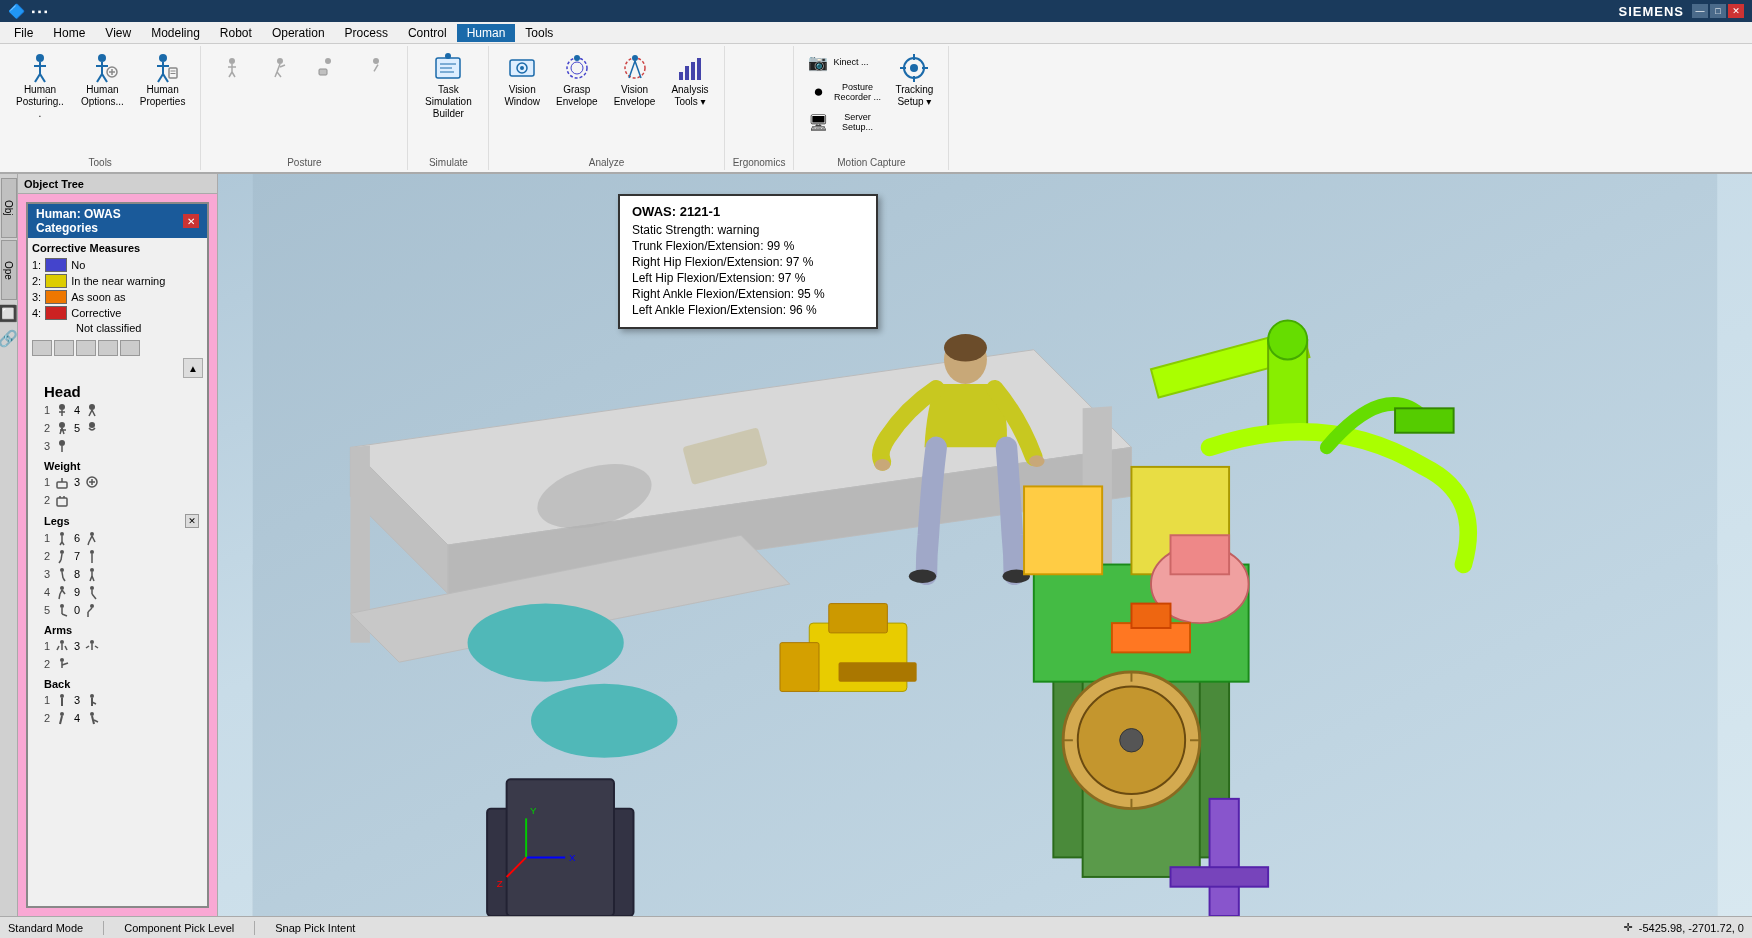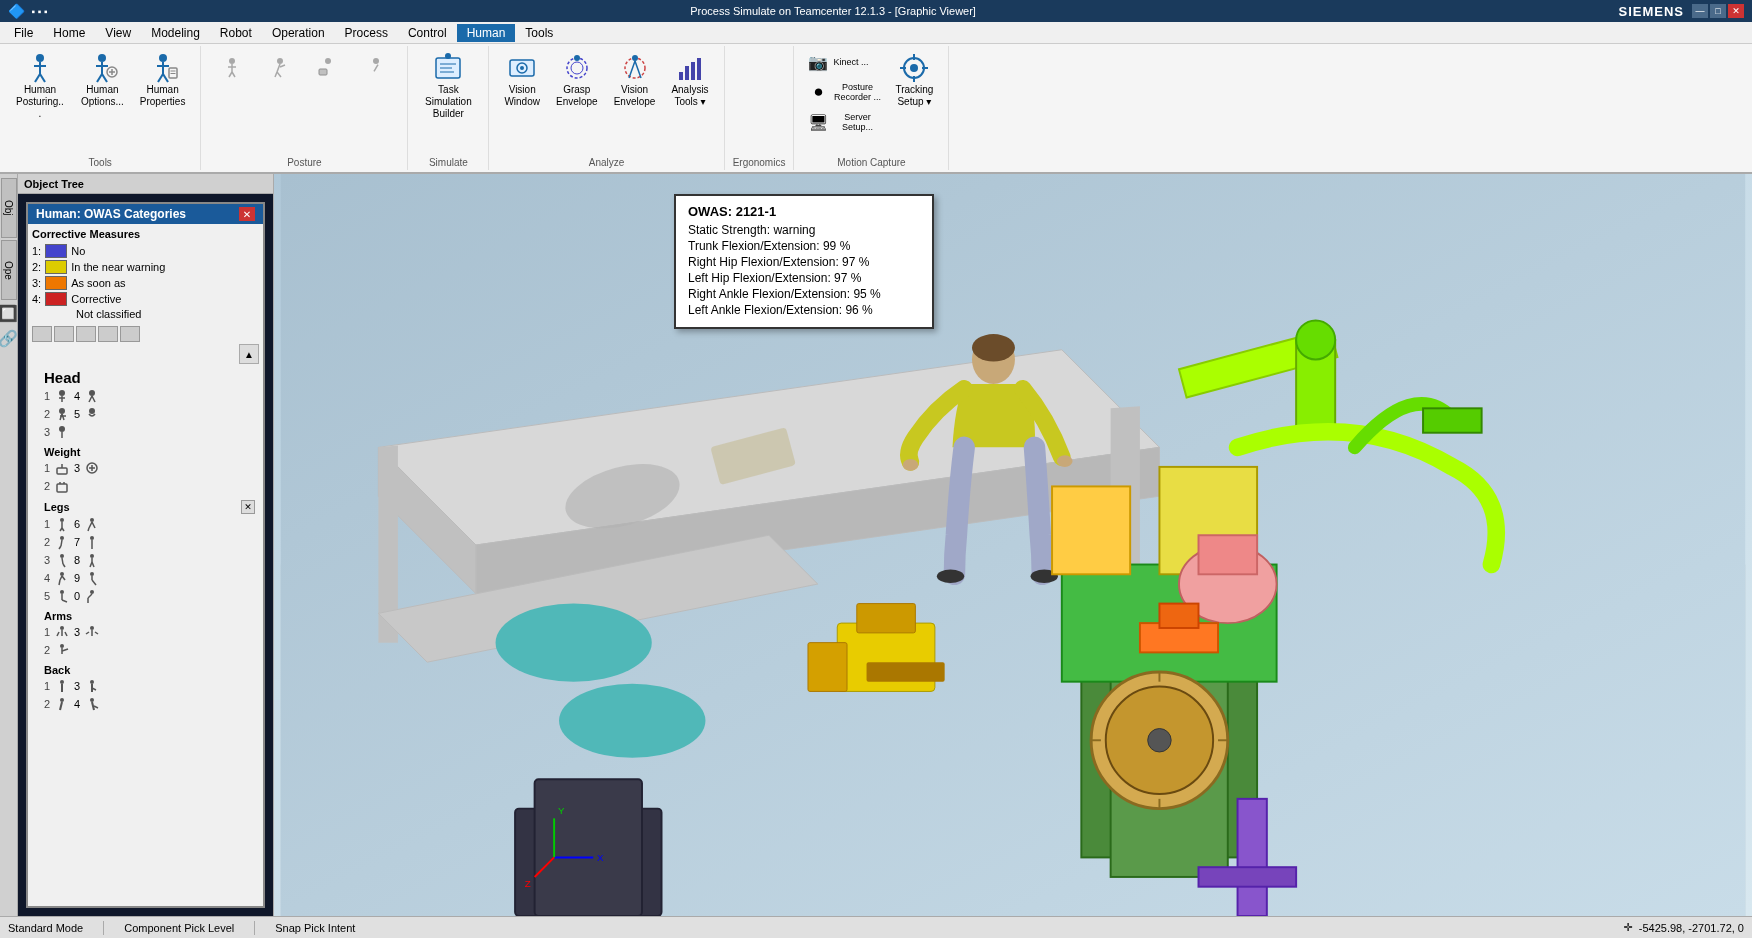--- a/index.html
+++ b/index.html
@@ -30,21 +30,21 @@
     .ribbon-btn-small .icon { width: 22px; height: 22px; font-size: 14px; display: flex; align-items: center; justify-content: center; }
     .ribbon-btn-small .label { font-size: 9px; text-align: center; max-width: 48px; }
     .active-model-select { display: flex; align-items: center; border: 1px solid #aaa; background: white; padding: 2px 6px; min-width: 180px; cursor: pointer; }
     .active-model-select span { flex: 1; font-size: 11px; }
     .active-model-select .arrow { font-size: 10px; color: #666; }
 
     
     #main { display: flex; height: calc(938px - 22px - 22px - 130px - 22px); }
 
     
-    #left-panel { width: 256px; background: #0f172a; border-right: 1px solid #aaa; display: flex; flex-direction: column; }
+    #left-panel { width: 200px; background: #f9a8d4; border-right: 1px solid #aaa; display: flex; flex-direction: column; }
     #obj-tree-header { height: 20px; background: #d0d0d0; border-bottom: 1px solid #aaa; display: flex; align-items: center; padding: 0 6px; font-size: 11px; font-weight: bold; }
 
     
     #owas-dialog { background: #f0f0f0; border: 2px solid #888; margin: 8px; flex: 1; display: flex; flex-direction: column; }
     #owas-header { background: #1a5a9a; color: white; padding: 3px 8px; display: flex; align-items: center; justify-content: space-between; font-size: 12px; font-weight: bold; }
     #owas-close { background: #cc3333; border: none; color: white; width: 16px; height: 14px; cursor: pointer; font-size: 10px; }
     #owas-body { flex: 1; overflow: auto; padding: 4px; }
     .corrective-label { font-size: 11px; font-weight: bold; margin-bottom: 4px; }
     .corrective-row { display: flex; align-items: center; gap: 4px; margin-bottom: 2px; font-size: 11px; }
     .color-box { width: 22px; height: 14px; border: 1px solid #666; }
@@ -75,21 +75,20 @@
     .side-tab { width: 16px; height: 60px; background: #c0c0c0; border: 1px solid #999; cursor: pointer; display: flex; align-items: center; justify-content: center; font-size: 9px; writing-mode: vertical-rl; text-orientation: mixed; }
   </style>
 </head>
 <body>
 
 <div id="titlebar">
   <div class="left">
     <span style="font-size:14px;">🔷</span>
     <span style="font-size:10px;">▪ ▪ ▪</span>
   </div>
-  <div class="title">Process Simulate on Teamcenter 12.1.3 - [Graphic Viewer]</div>
   <div style="display:flex; align-items:center; gap:8px;">
     <span style="font-size:13px; font-weight:bold; letter-spacing:1px;">SIEMENS</span>
     <div class="controls">
       <button class="win-btn">—</button>
       <button class="win-btn">□</button>
       <button class="win-btn" style="background:#cc3333;">✕</button>
     </div>
   </div>
 </div>
 

